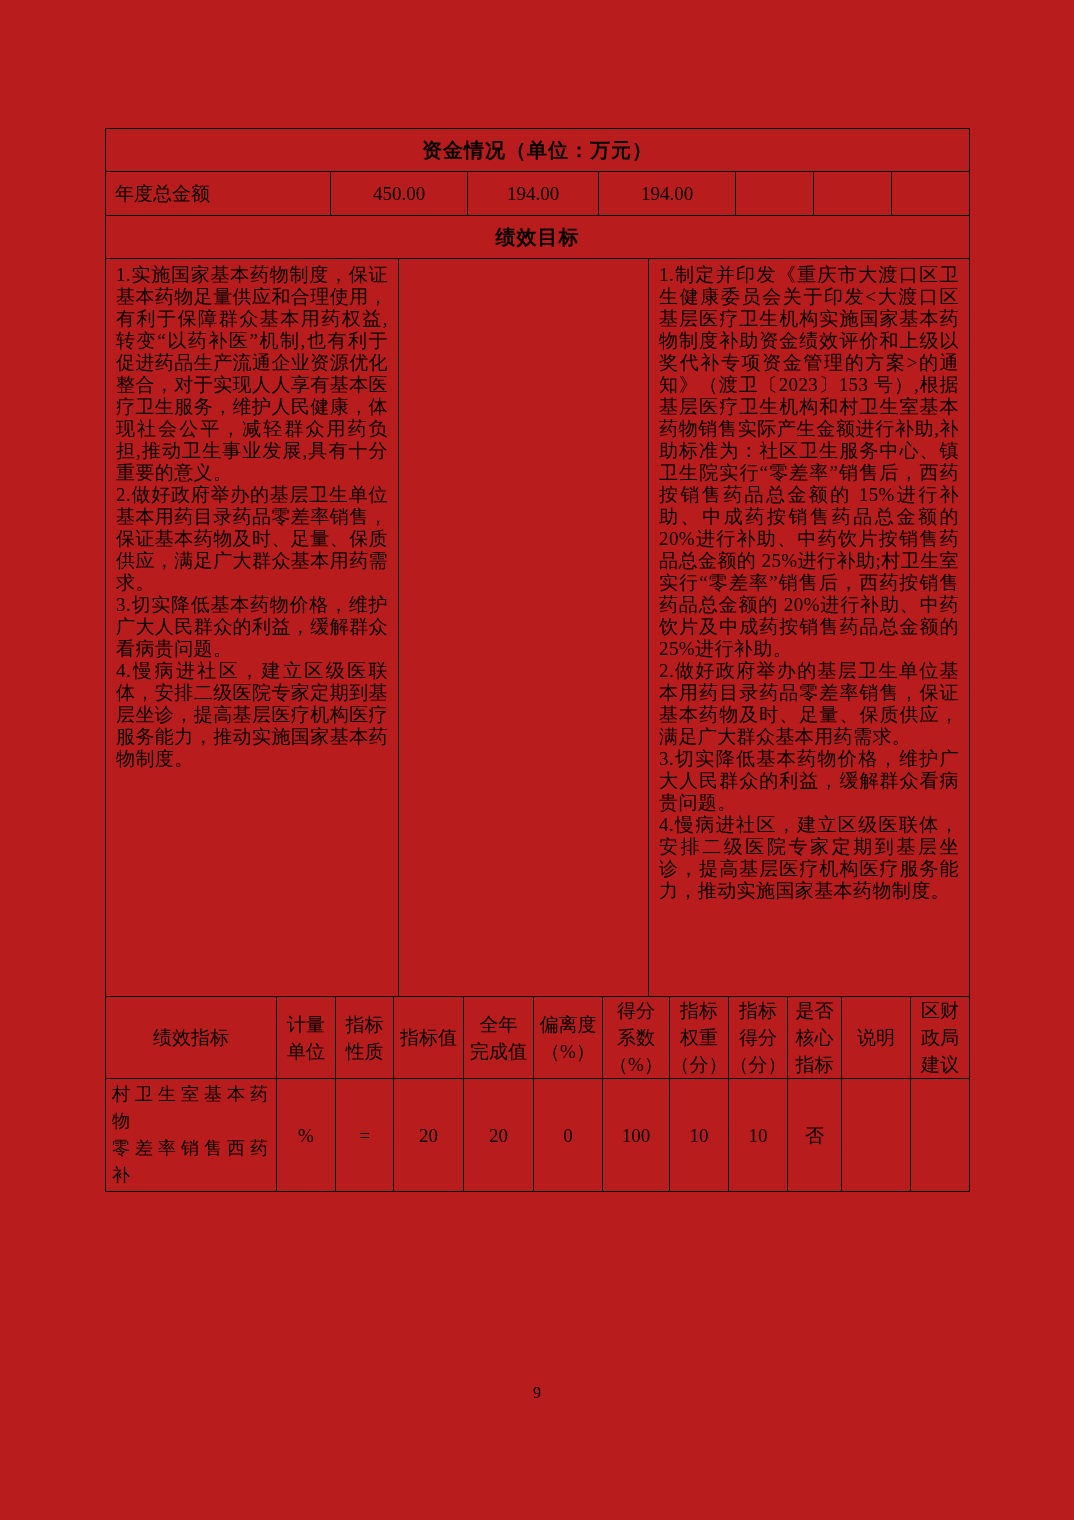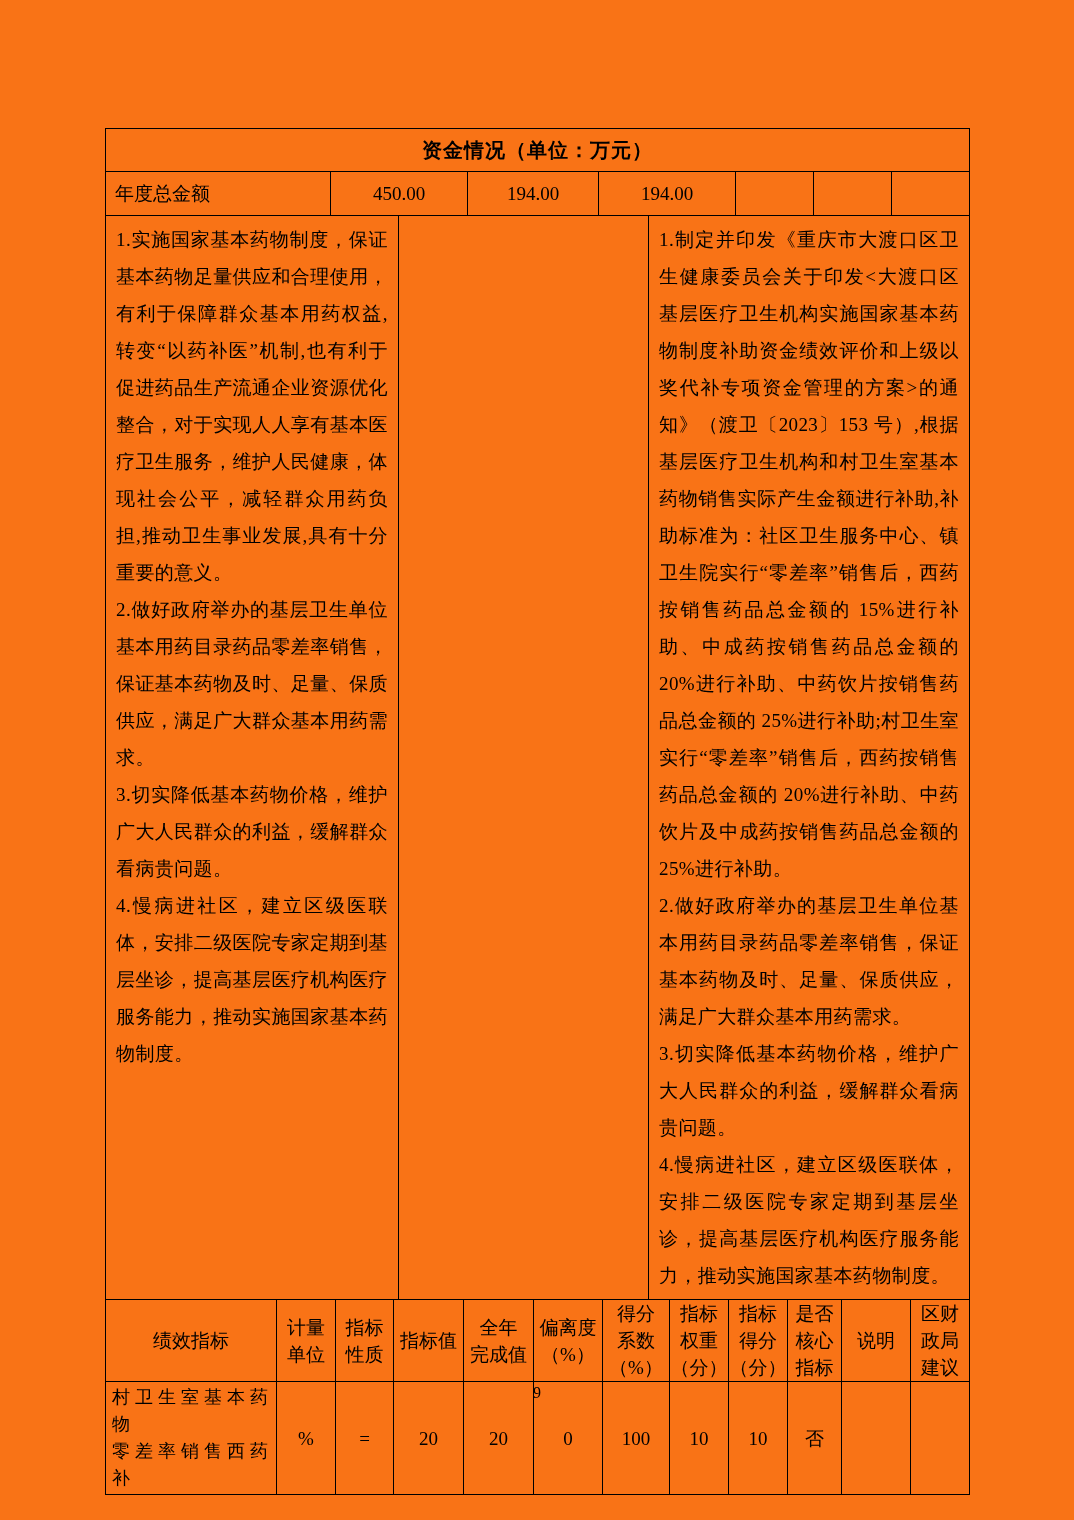--- a/index.html
+++ b/index.html
@@ -6,21 +6,21 @@
   html, body {
     width: 1074px;
     background: #ffffff;
     font-family: "Liberation Serif", "DejaVu Serif", serif;
     color: #000000;
   }
   .page {
     position: relative;
     width: 1074px;
     height: 1520px;
-    background: #f97316;
+    background: #b91c1c;
     overflow: hidden;
   }
   .doc {
     position: absolute;
     left: 105px;
     top: 128px;
     width: 864px;
   }
   table.tbl {
     border-collapse: collapse;
@@ -45,21 +45,21 @@
   td.lbl { text-align: left; }
   .ind0 { padding-left: 9px; }
   .ind1 { padding-left: 15px; }
   .ind2 { padding-left: 58px; }
   td.goal-text {
     vertical-align: top;
     text-align: justify;
     text-justify: inter-ideograph;
     padding: 5px 10px 5px 10px;
     font-size: 19px;
-    line-height: 37px;
+    line-height: 22px;
     letter-spacing: 0.4px;
   }
   td.goal-head { font-size: 19px; }
   td.ind-name {
     text-align: justify;
     text-justify: inter-ideograph;
     vertical-align: middle;
     padding: 2px 6px;
     font-size: 18px;
     line-height: 27px;
@@ -107,20 +107,23 @@
     </tbody>
       </table>
 
     <table class="tbl">
       <colgroup>
         <col style="width:293px">
           <col style="width:250px">
           <col style="width:321px">
       </colgroup>
       <tbody>
+          <tr style="height:43px">
+        <td colspan="3" class="section-title">绩效目标</td>
+      </tr>
       <tr style="height:738px">
         <td class="goal-text">1.实施国家基本药物制度，保证基本药物足量供应和合理使用，有利于保障群众基本用药权益,转变“以药补医”机制,也有利于促进药品生产流通企业资源优化整合，对于实现人人享有基本医疗卫生服务，维护人民健康，体现社会公平，减轻群众用药负担,推动卫生事业发展,具有十分重要的意义。
 2.做好政府举办的基层卫生单位基本用药目录药品零差率销售，保证基本药物及时、足量、保质供应，满足广大群众基本用药需求。
 3.切实降低基本药物价格，维护广大人民群众的利益，缓解群众看病贵问题。
 4.慢病进社区，建立区级医联体，安排二级医院专家定期到基层坐诊，提高基层医疗机构医疗服务能力，推动实施国家基本药物制度。</td>
         <td class="goal-text"></td>
         <td class="goal-text">1.制定并印发《重庆市大渡口区卫生健康委员会关于印发&lt;大渡口区基层医疗卫生机构实施国家基本药物制度补助资金绩效评价和上级以奖代补专项资金管理的方案&gt;的通知》（渡卫〔2023〕153 号）,根据基层医疗卫生机构和村卫生室基本药物销售实际产生金额进行补助,补助标准为：社区卫生服务中心、镇卫生院实行“零差率”销售后，西药按销售药品总金额的 15%进行补助、中成药按销售药品总金额的 20%进行补助、中药饮片按销售药品总金额的 25%进行补助;村卫生室实行“零差率”销售后，西药按销售药品总金额的 20%进行补助、中药饮片及中成药按销售药品总金额的 25%进行补助。
 2.做好政府举办的基层卫生单位基本用药目录药品零差率销售，保证基本药物及时、足量、保质供应，满足广大群众基本用药需求。
 3.切实降低基本药物价格，维护广大人民群众的利益，缓解群众看病贵问题。
 4.慢病进社区，建立区级医联体，安排二级医院专家定期到基层坐诊，提高基层医疗机构医疗服务能力，推动实施国家基本药物制度。</td>

